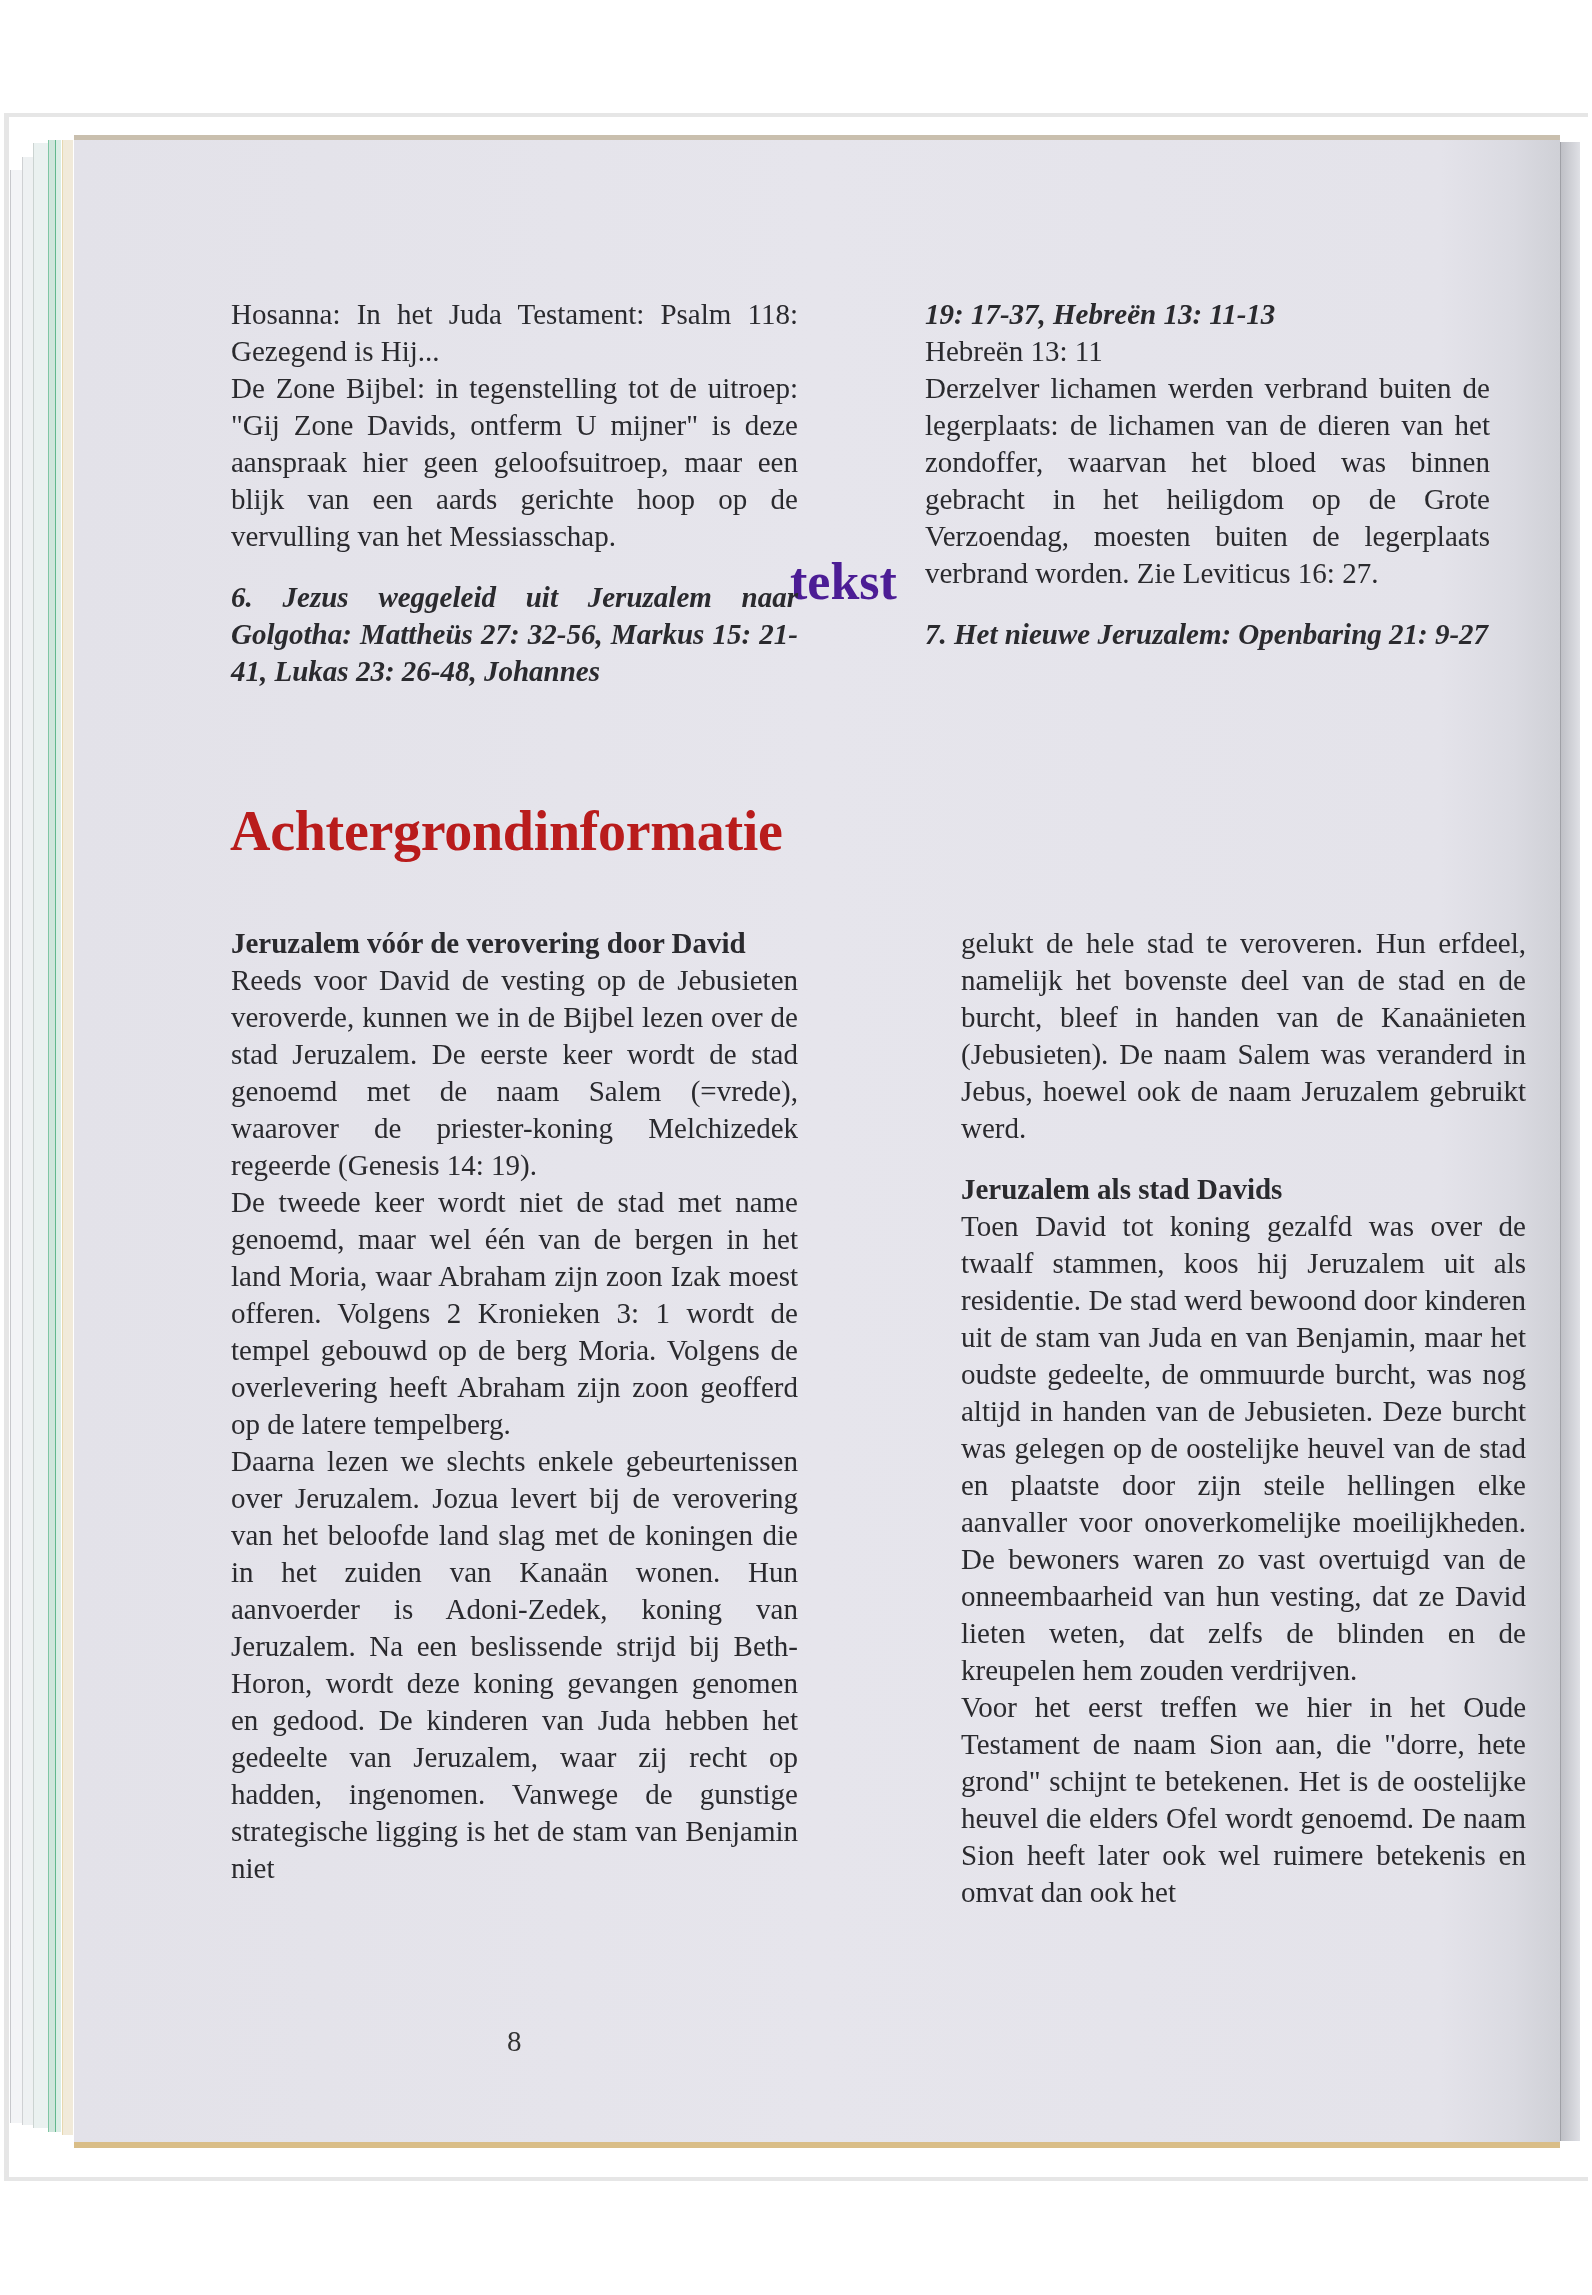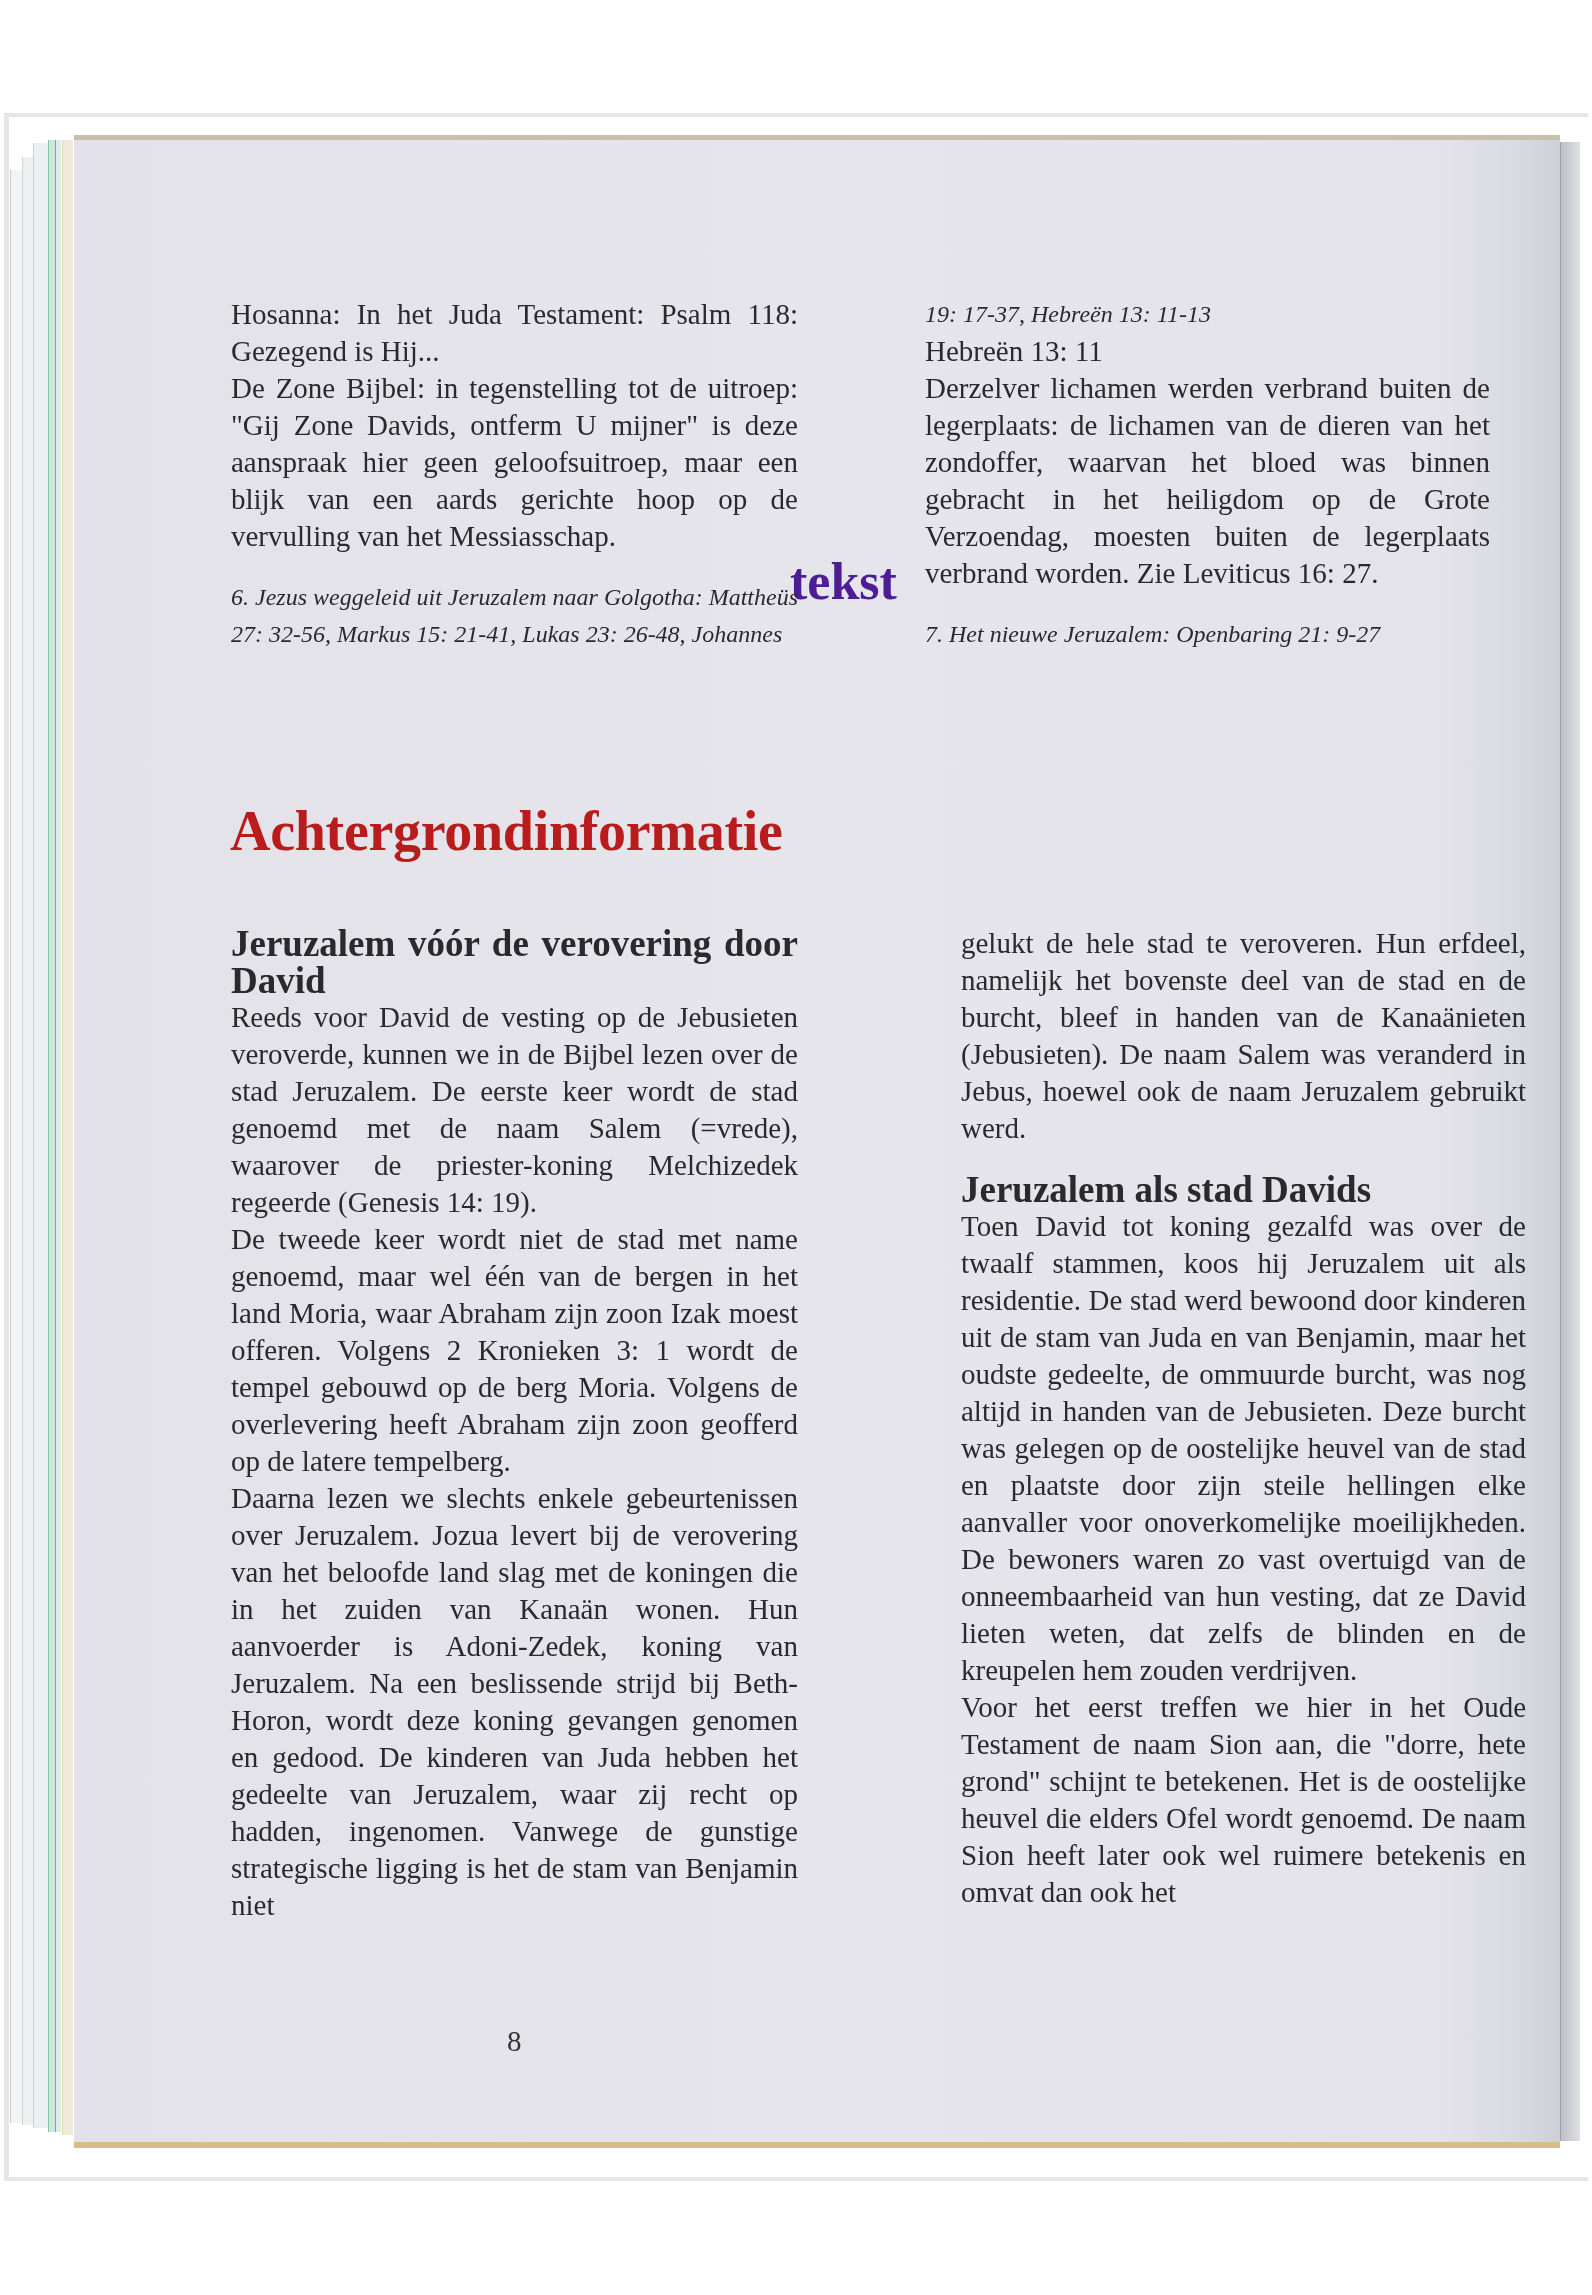--- a/index.html
+++ b/index.html
@@ -31,22 +31,22 @@
     position:absolute; left:1560px; top:142px; width:19px; height:1999px;
     background:linear-gradient(90deg,#bfc0c6,#dfe0e5);
     border-left:1.7px solid #9fa0a6;
   }
 
   .col { position:absolute; width:567px; font-size:29px; line-height:37px; text-align:justify; }
   .col.left { left:231px; }
   .col.right { left:925px; width:565px; }
   .col p { margin:0; }
   .it { }
-  .bi { font-weight:normal; font-style:italic; font-size:24px; }
-  .sub { font-weight:bold; font-size:37px; }
+  .bi { font-weight:bold; font-style:italic; font-size:29px; }
+  .sub { font-weight:bold; font-size:29px; }
   .spacer { height:24px; }
   .line-last { text-align:left; }
 
   .main-heading {
     position:absolute; left:230px; top:797px; width:621px;
     font-size:56px; font-weight:bold; line-height:69px; color:#b91c1c; letter-spacing:-0.3px;
   }
   .page-number { position:absolute; left:507px; top:2025px; font-size:29px; color:#333; }
 
   

